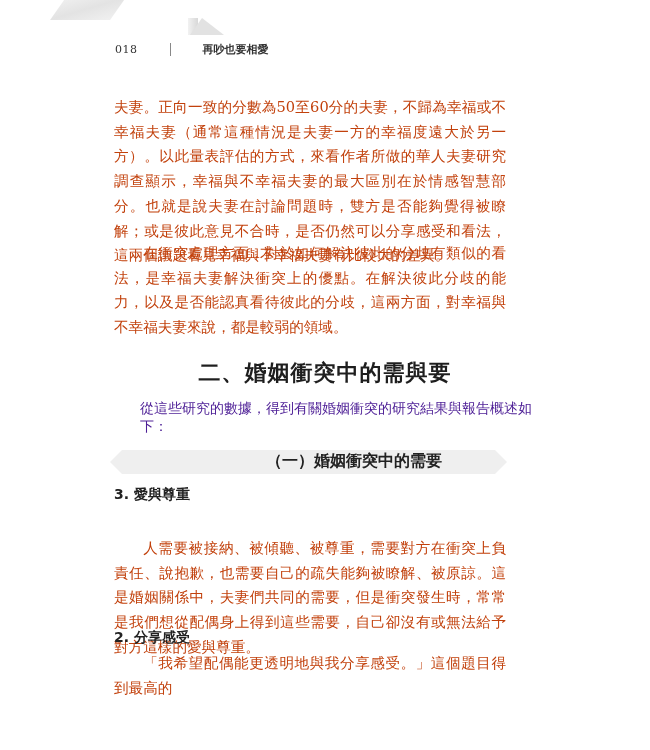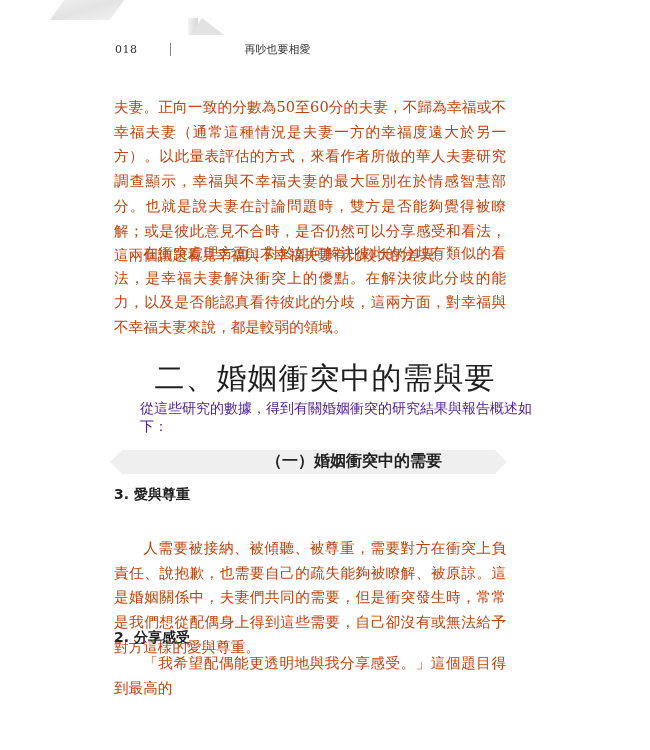--- a/index.html
+++ b/index.html
@@ -20,32 +20,32 @@
     .deco2b {
       position: absolute; left: 188px; top: 18px; width: 10px; height: 17px;
       background: linear-gradient(90deg, #f2f2f2, #d8d8d8);
     }
     .running-head {
       position: absolute; left: 115px; top: 42px; font-size: 11px; color: #333;
       display: flex; align-items: center; gap: 24px;
     }
     .running-head .pno { letter-spacing: 0.5px; }
     .running-head .sep { display: inline-block; width: 1px; height: 13px; background: #888; margin: 0 8px; }
-    .running-head .btitle { font-weight: normal; margin-left: 42px; }
+    .running-head .btitle { font-weight: bold; }
 
     .para {
       position: absolute; left: 114px; width: 392px;
       font-size: 14.6px; line-height: 24.7px; text-align: justify; color: #c2410c;
     }
     .indent { text-indent: 2em; }
 
     .h2 {
       position: absolute; left: 0; width: 650px; top: 358px; text-align: center;
       font-family: "DejaVu Sans", "Liberation Sans", sans-serif;
-      font-size: 30px; font-weight: normal; color: #1e1e1e; letter-spacing: 1px;
+      font-size: 22px; font-weight: bold; color: #1e1e1e; letter-spacing: 1px;
     }
     .intro {
       position: absolute; left: 140px; top: 400px; width: 400px;
       font-size: 14px; color: #4c1d95;
     }
     .banner {
       position: absolute; left: 110px; top: 450px; width: 397px; height: 24px;
       background: #efefef;
       clip-path: polygon(12px 0, 385px 0, 397px 12px, 385px 24px, 12px 24px, 0 12px);
     }

